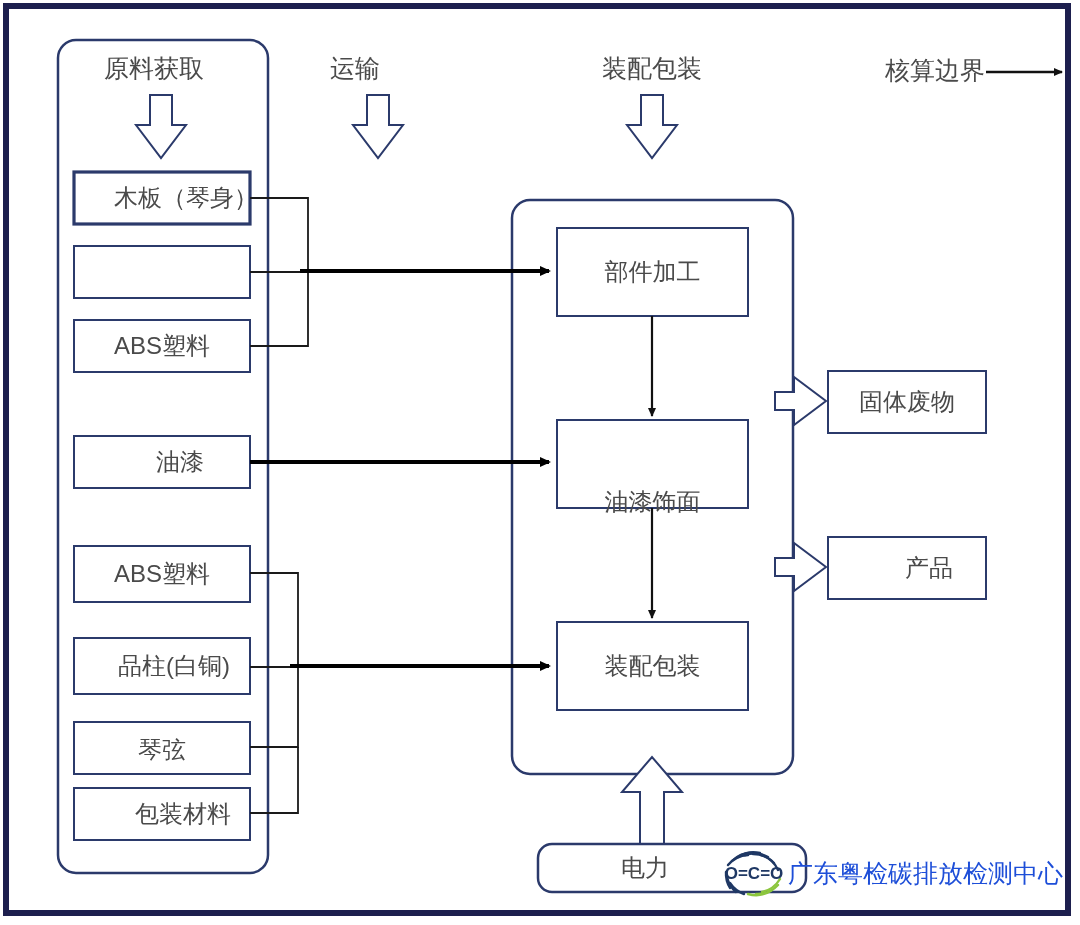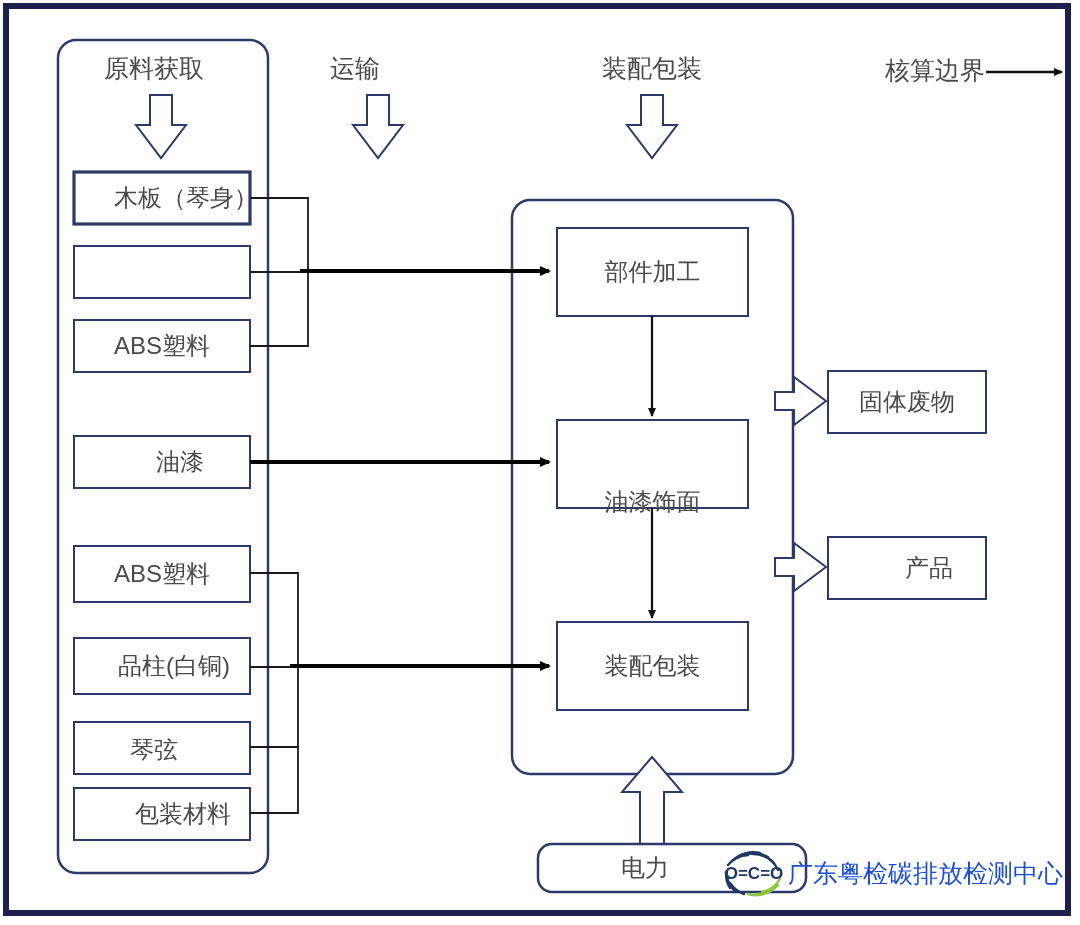--- a/index.html
+++ b/index.html
@@ -165,21 +165,21 @@
   <div class="lbl stage-label" style="left:104px; top:56px;">原料获取</div>
   <div class="lbl stage-label" style="left:330px; top:56px;">运输</div>
   <div class="lbl stage-label" style="left:602px; top:56px;">装配包装</div>
   <div class="lbl stage-label" style="left:885px; top:58px;">核算边界</div>
 
   <div class="boxtext" style="left:74px; top:172px; width:176px; height:52px;margin-left:24px;">木板（琴身）</div>
   <div class="boxtext" style="left:74px; top:320px; width:176px; height:52px;">ABS塑料</div>
   <div class="boxtext" style="left:74px; top:436px; width:212px; height:52px;">油漆</div>
   <div class="boxtext" style="left:74px; top:546px; width:176px; height:56px;">ABS塑料</div>
   <div class="boxtext" style="left:74px; top:638px; width:200px; height:56px;">品柱(白铜)</div>
-  <div class="boxtext" style="left:66px; top:722px; width:176px; height:56px;">琴弦</div>
+  <div class="boxtext" style="left:74px; top:722px; width:176px; height:56px;">琴弦</div>
   <div class="boxtext" style="left:74px; top:788px; width:176px; height:52px;padding-left:21px;">包装材料</div>
 
   <div class="boxtext" style="left:557px; top:228px; width:191px; height:88px;">部件加工</div>
   <div class="boxtext" style="left:557px; top:420px; width:191px; height:84px;margin-top:40px;">油漆饰面</div>
   <div class="boxtext" style="left:557px; top:622px; width:191px; height:88px;">装配包装</div>
 
   <div class="boxtext" style="left:828px; top:371px; width:158px; height:62px;border-radius:16px;">固体废物</div>
   <div class="boxtext" style="left:828px; top:537px; width:158px; height:62px;padding-left:22px;">产品</div>
 
   <div class="boxtext" style="left:560px; top:844px; width:170px; height:48px;">电力</div>

